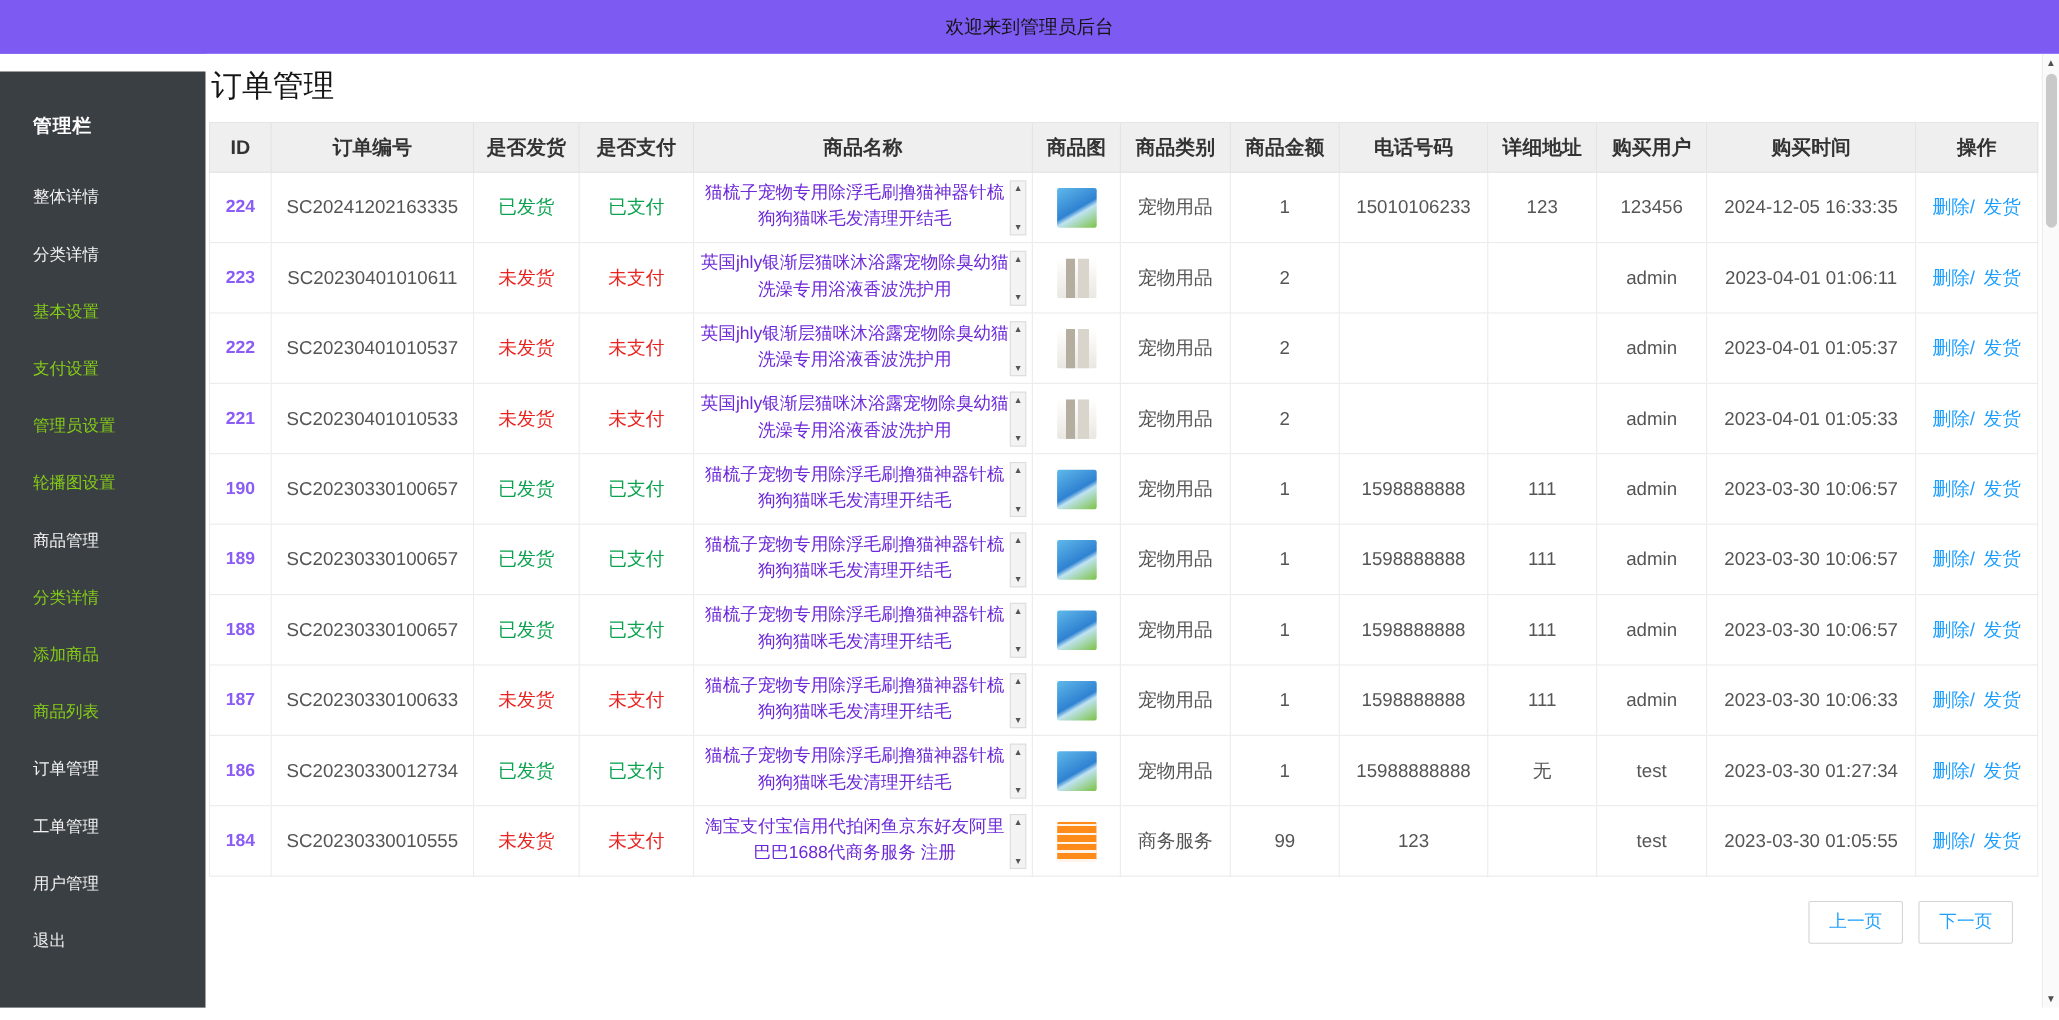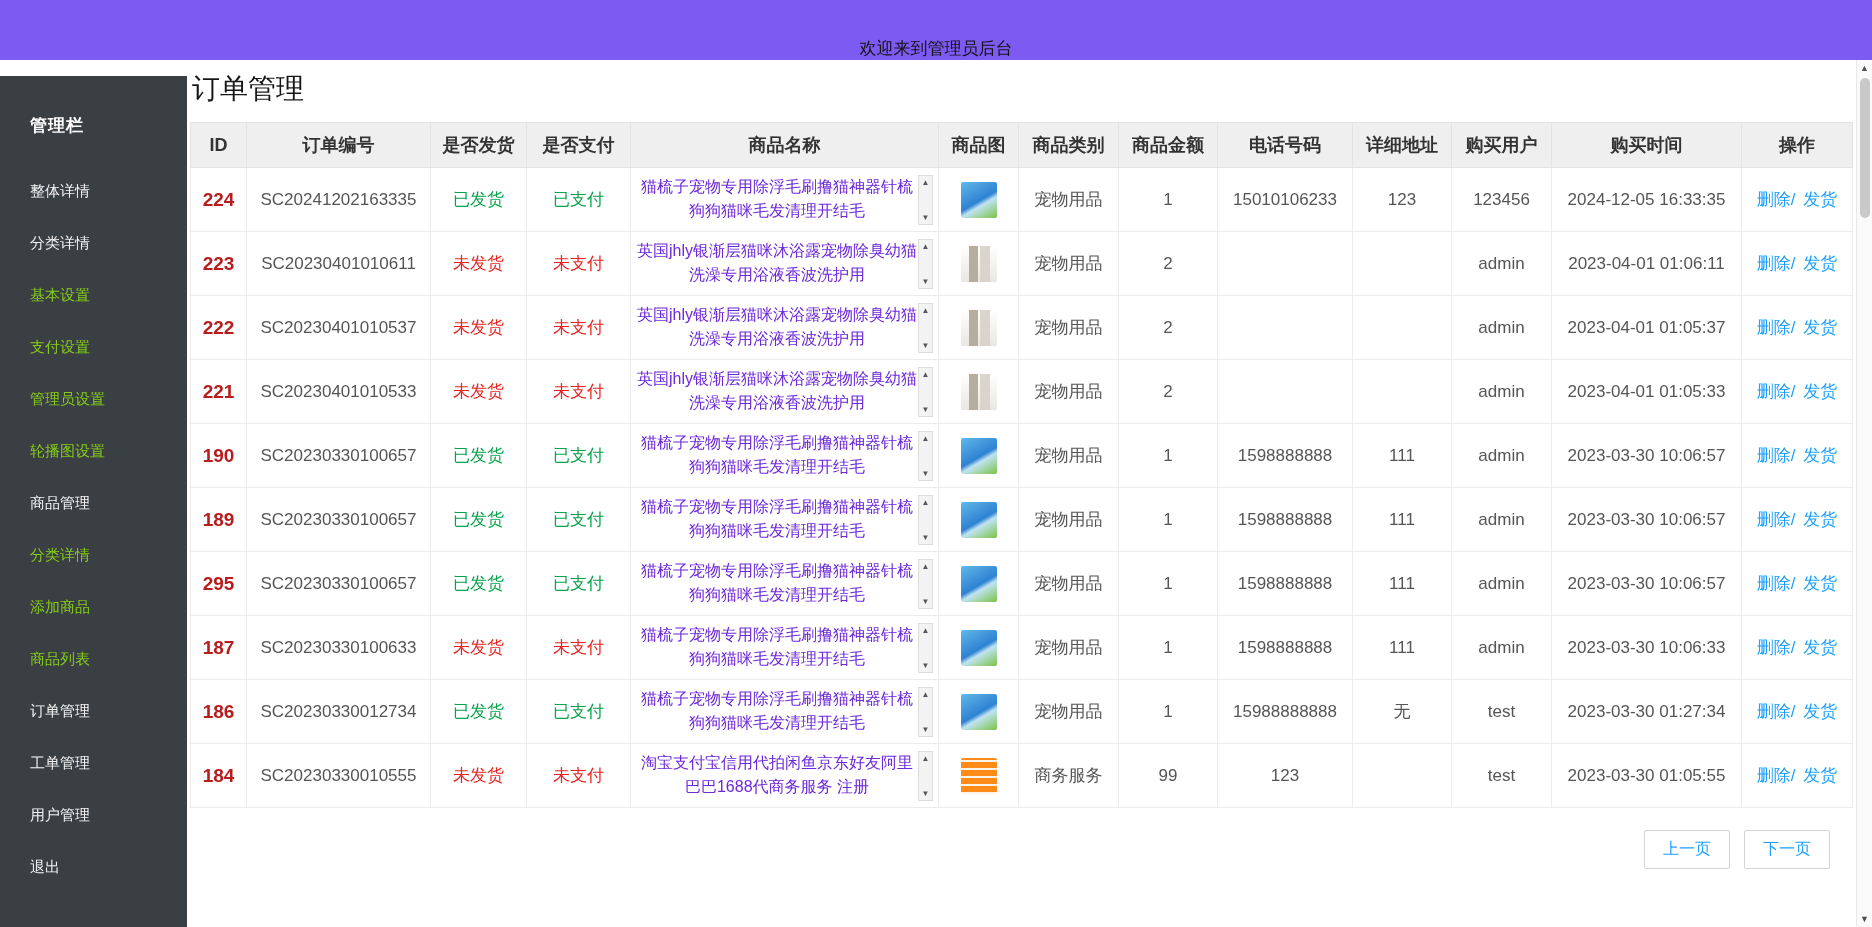--- a/index.html
+++ b/index.html
@@ -11,21 +11,21 @@
     --header-bg:#efefef;
   }
   *{box-sizing:border-box;}
   html,body{margin:0;padding:0;}
   body{
     width:1872px;height:927px;overflow:hidden;background:#fff;
     font-family:"Liberation Sans","DejaVu Sans",sans-serif;color:#333;
   }
   
   .topbar{
-    height:60px;background:var(--purple);display:flex;align-items:flex-end;justify-content:center;
+    height:49px;background:var(--purple);display:flex;align-items:center;justify-content:center;
     font-size:17px;color:#141414;
   }
   
   .body-row{display:flex;height:867px;}
   
   .sidebar{width:187px;flex:0 0 187px;background:var(--sidebar-bg);color:#fff;padding-top:38px;margin-top:16px;}
   .sidebar-title{font-size:17px;font-weight:700;padding-left:30px;letter-spacing:1px;}
   .side-nav{margin-top:28px;}
   .side-item{height:52px;line-height:52px;padding-left:30px;font-size:15px;color:#f2f2f2;cursor:pointer;}
   .side-item.dim{color:#84cc16;}
@@ -34,21 +34,21 @@
   .page-title{margin:10px 0 14px 2px;font-size:28px;font-weight:400;color:#161616;}
   table.orders{border-collapse:collapse;table-layout:fixed;width:1662px;}
   .orders th{
     height:45px;background:var(--header-bg);border:1px solid #e3e3e3;
     font-size:18px;font-weight:700;color:#333;text-align:center;
   }
   .orders td{
     height:64px;border:1px solid #ececec;text-align:center;font-size:17px;color:#555;
     padding:0 4px;overflow:hidden;
   }
-  td.c-id{font-weight:700;color:#b91c1c;font-size:19px;}
+  td.c-id{font-weight:700;color:#8b5cf6;font-size:16px;}
   td.ok{color:var(--ok-green);}
   td.no{color:var(--err-red);}
   td.c-name{padding:6px 5px;}
   .nameBox{display:flex;height:50px;align-items:stretch;}
   .nameText{flex:1 1 auto;font-size:16px;line-height:24px;color:#6d28d9;overflow:hidden;text-align:center;}
   .mini-sb{
     flex:0 0 15px;background:#f3f3f3;border:1px solid #ddd;display:flex;flex-direction:column;
     justify-content:space-between;align-items:center;font-size:8px;color:#555;padding:2px 0;cursor:pointer;user-select:none;
   }
   .pimg{width:36px;height:36px;margin:0 auto;border-radius:2px;}
@@ -289,21 +289,21 @@
               </td>
               <td>宠物用品</td>
               <td>1</td>
               <td>1598888888</td>
               <td>111</td>
               <td>admin</td>
               <td>2023-03-30 10:06:57</td>
               <td class="c-act"><a>删除</a><span class="slash">/</span> <a>发货</a></td>
             </tr>
             <tr>
-              <td class="c-id">295</td>
+              <td class="c-id">188</td>
               <td>SC20230330100657</td>
               <td class="ok">已发货</td>
               <td class="ok">已支付</td>
               <td class="c-name">
                 <div class="nameBox">
                   <div class="nameText">猫梳子宠物专用除浮毛刷撸猫神器针梳狗狗猫咪毛发清理开结毛</div>
                   <div class="mini-sb">
                     <span>▲</span>
                     <span>▼</span>
                   </div>

